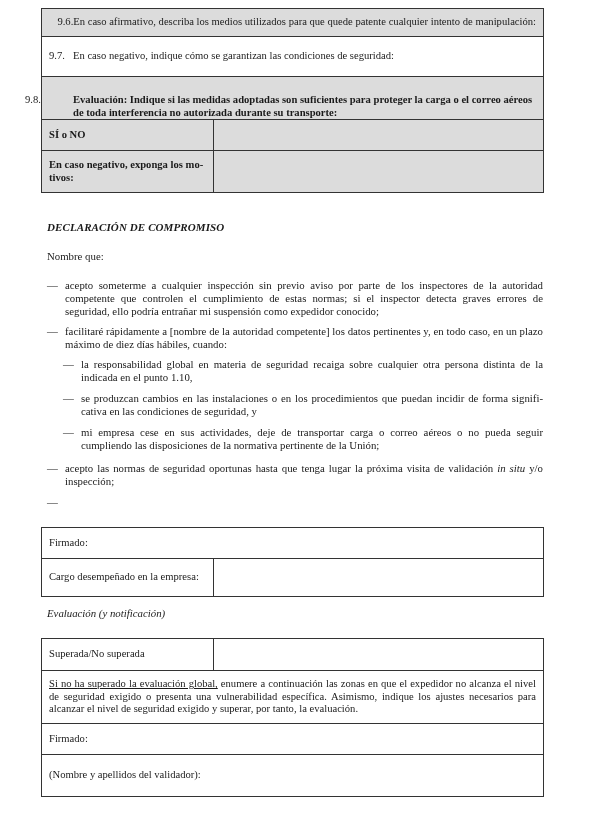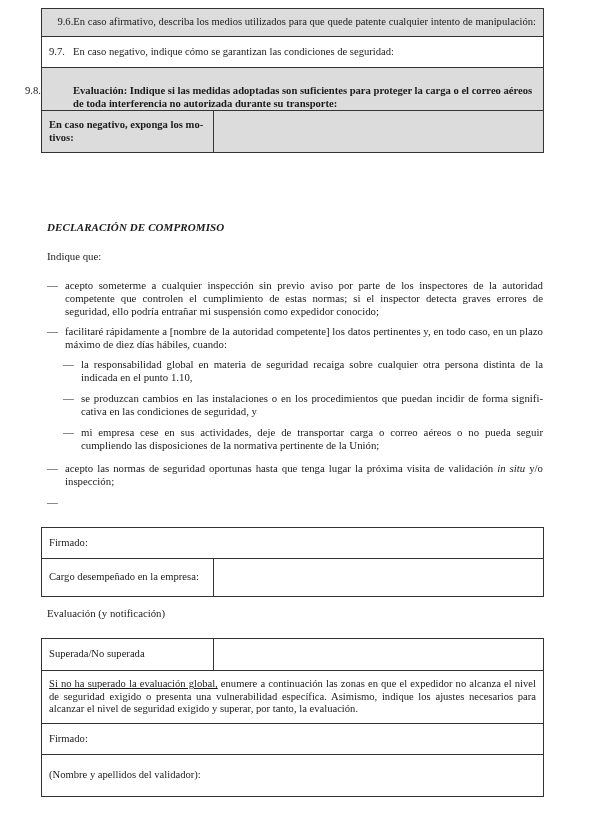--- a/index.html
+++ b/index.html
@@ -35,39 +35,43 @@
   <colgroup>
       <col style="width:172px">
       <col style="width:330px">
     </colgroup>
   <tbody>
       <tr style="height:28px;text-align:right;">
     <td colspan="2" class="grey">
       <span class="num">9.6.</span><span>En caso afirmativo, describa los medios utilizados para que quede patente cualquier intento de manipulación:</span>
     </td>
   </tr>
-  <tr style="height:31px;">
+  <tr style="height:40px;">
     <td colspan="2" class="white">
       <span class="num">9.7.</span><span>En caso negativo, indique cómo se garantizan las condiciones de seguridad:</span>
     </td>
   </tr>
   <tr style="height:42px;">
     <td colspan="2" class="grey bold">
       <span class="hang"><span class="num" style="font-weight:normal">9.8.</span><span>Evaluación: Indique si las medidas adoptadas son suficientes para proteger la carga o el correo aéreos de toda interferencia no autorizada durante su transporte:</span></span>
     </td>
   </tr>
+  <tr style="height:31px;">
+    <td class="grey bold">SÍ o NO</td>
+    <td class="grey"></td>
+  </tr>
   <tr style="height:42px;padding-left:28px;">
     <td class="grey bold">En caso negativo, exponga los mo-tivos:</td>
     <td class="grey"></td>
   </tr>
 </tbody>
   </table>
 
 <div class="abs heading" style="left:47px; top:221px;">DECLARACIÓN DE COMPROMISO</div>
-<div class="abs para" style="left:47px; top:250px;">Indique que:</div>
+<div class="abs para" style="left:47px; top:250px;">Nombre que:</div>
 
 <div class="bullet" style="left:65px; top:279px; width:478px;">
   <span class="dash">—</span>
   <span>acepto someterme a cualquier inspección sin previo aviso por parte de los inspectores de la autoridad competente que controlen el cumplimiento de estas normas; si el inspector detecta graves errores de seguridad, ello podría entrañar mi suspensión como expedidor conocido;</span>
 </div>
 
 <div class="bullet" style="left:65px; top:325px; width:478px;">
   <span class="dash">—</span>
   <span>facilitaré rápidamente a [nombre de la autoridad competente] los datos pertinentes y, en todo caso, en un plazo máximo de diez días hábiles, cuando:</span>
 </div>
@@ -110,21 +114,21 @@
       <span></span>
     </td>
   </tr>
   <tr style="height:38px;">
     <td class="white">Cargo desempeñado en la empresa:</td>
     <td class="white"></td>
   </tr>
 </tbody>
   </table>
 
-<div class="abs para" style="left:47px; top:607px;">Evaluación (y notificación)</div>
+<div class="abs para" style="left:47px; top:607px;font-style:italic;">Evaluación (y notificación)</div>
 
 <table class="frm" style="top:638px;">
   <colgroup>
       <col style="width:172px">
       <col style="width:330px">
     </colgroup>
   <tbody>
       <tr style="height:32px;margin-top:28px;">
     <td class="white">Superada/No superada</td>
     <td class="white"></td>

